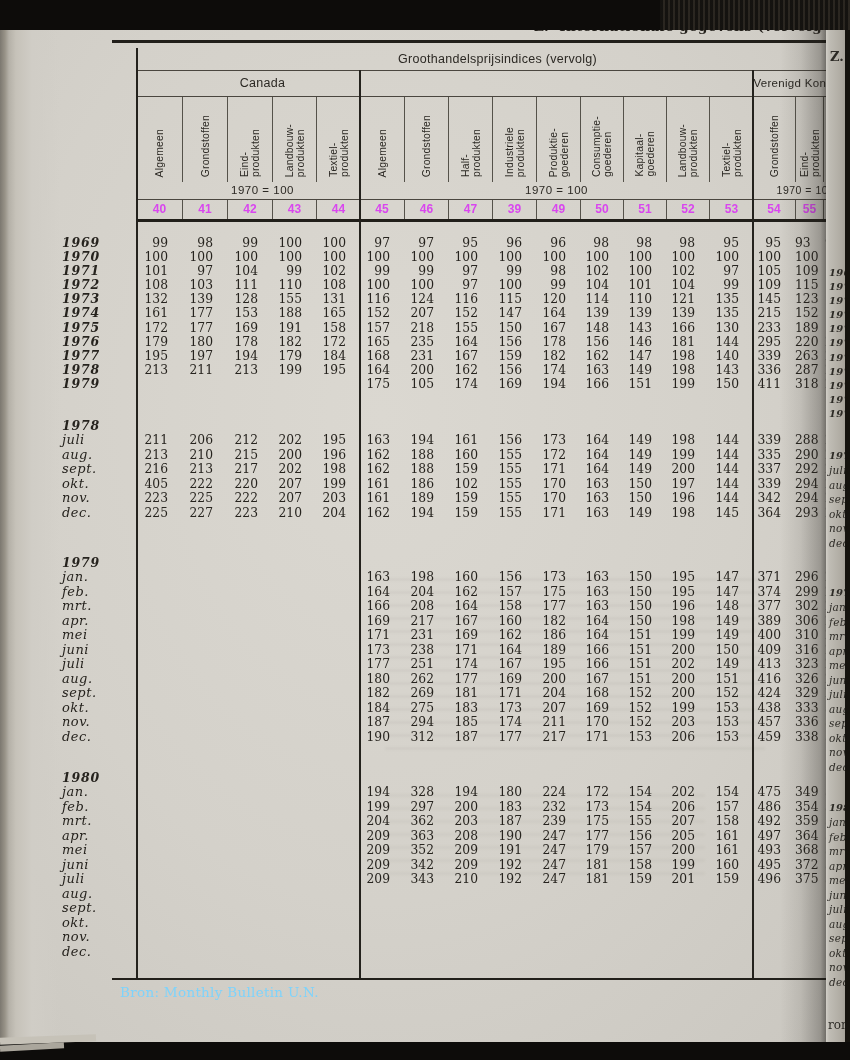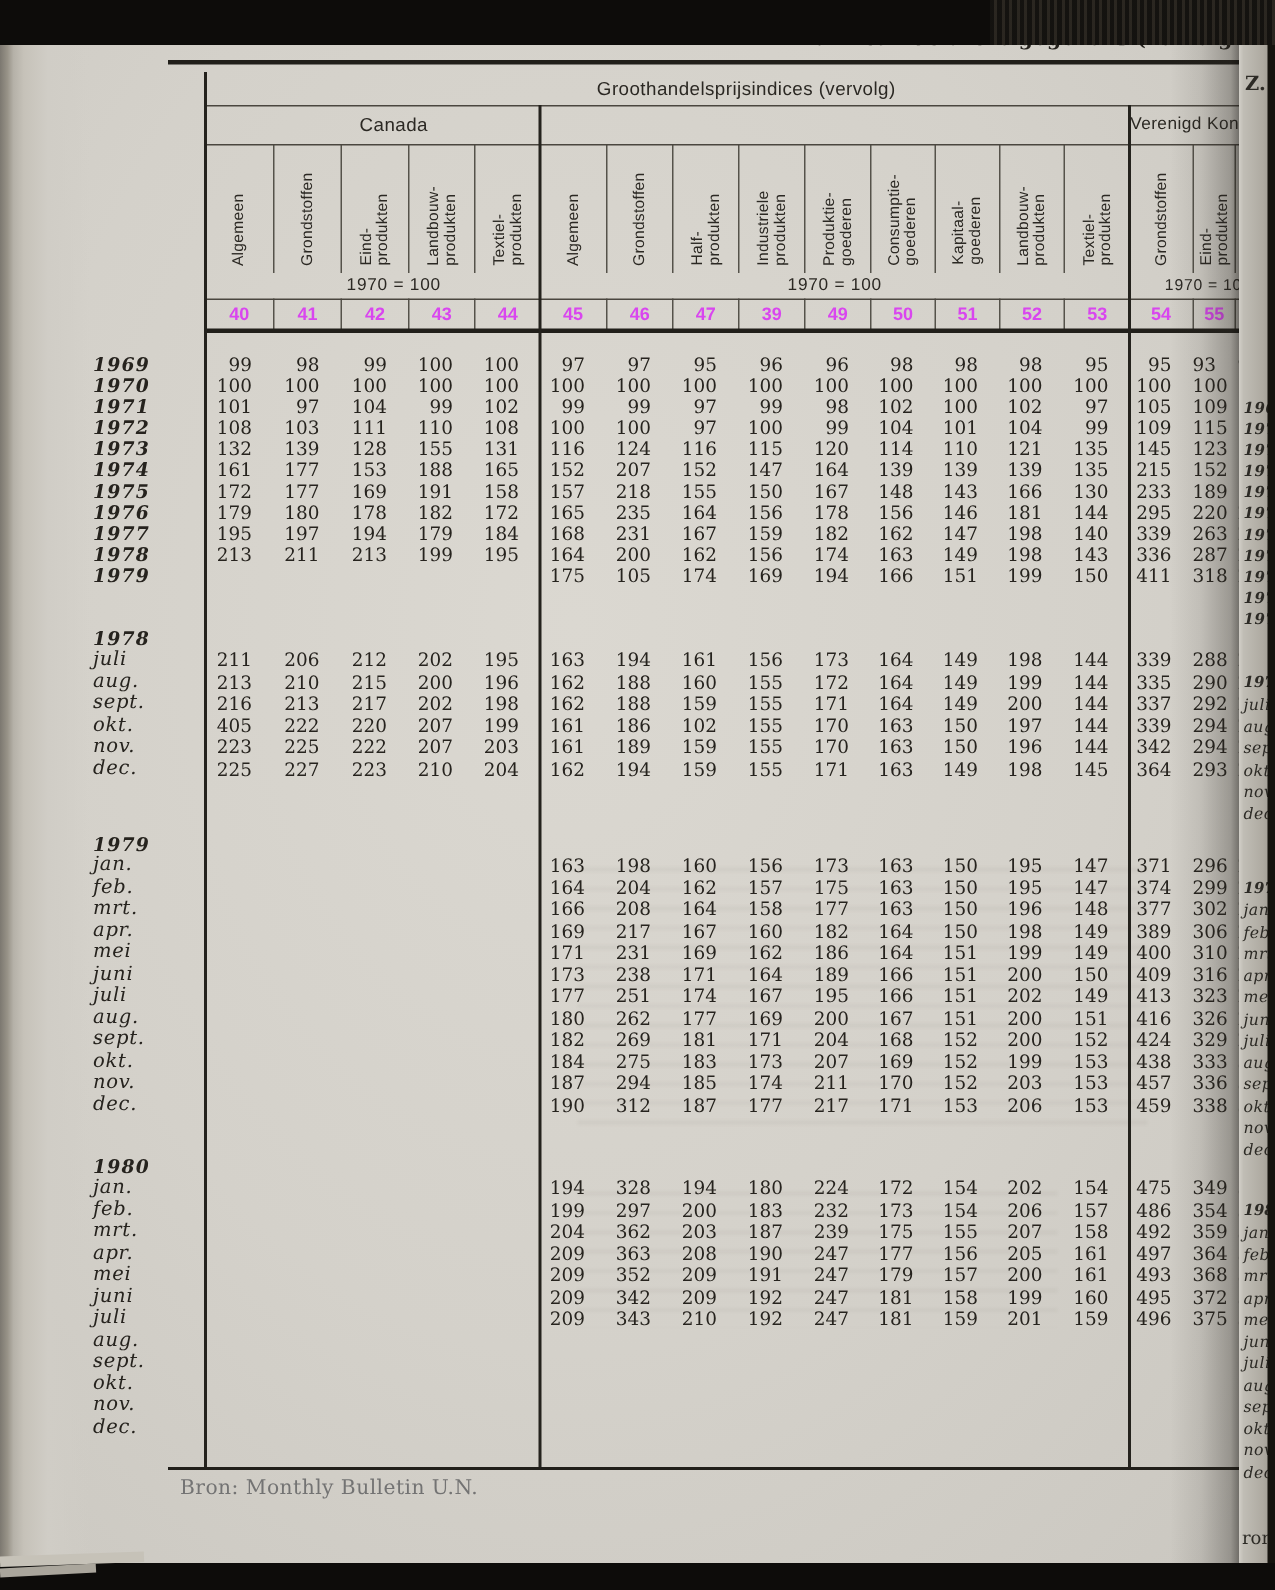--- a/index.html
+++ b/index.html
@@ -93,21 +93,21 @@
     color:#2c2a25;}
   .strip .zfrag{position:absolute;left:4px;top:19px;font-size:13px;font-weight:700;}
   .strip .bronfrag{position:absolute;left:2px;top:988px;font-size:12px;}
   .striprows{position:absolute;left:3px;top:220px;padding-top:16px;white-space:nowrap;}
   .striprows .r{font-style:italic;font-size:10.5px;letter-spacing:.3px;}
   .striprows .sec-years .r{height:14.1px;line-height:14.1px;font-weight:700;font-size:10px;}
   .striprows .sec-months .r{height:14.5px;line-height:14.5px;}
   .striprows .sechead{height:15px;line-height:15px;font-weight:700;font-size:10px;font-style:italic;}
   .right-edge{position:absolute;left:845px;top:30px;width:5px;height:1012px;background:#15130e;z-index:20;}
 
-  .source{position:absolute;left:120px;top:984px;font-size:13.5px;color:#737373;letter-spacing:.3px;z-index:4;}
+  .source{position:absolute;left:120px;top:984px;font-size:13.5px;color:#7dd3fc;letter-spacing:.3px;z-index:4;}
 </style>
 </head>
 <body>
 
 <div class="band top">
   <div class="ribs"></div>
 </div>
 
 <div class="paper"></div>
 <div class="left-edge"></div>

